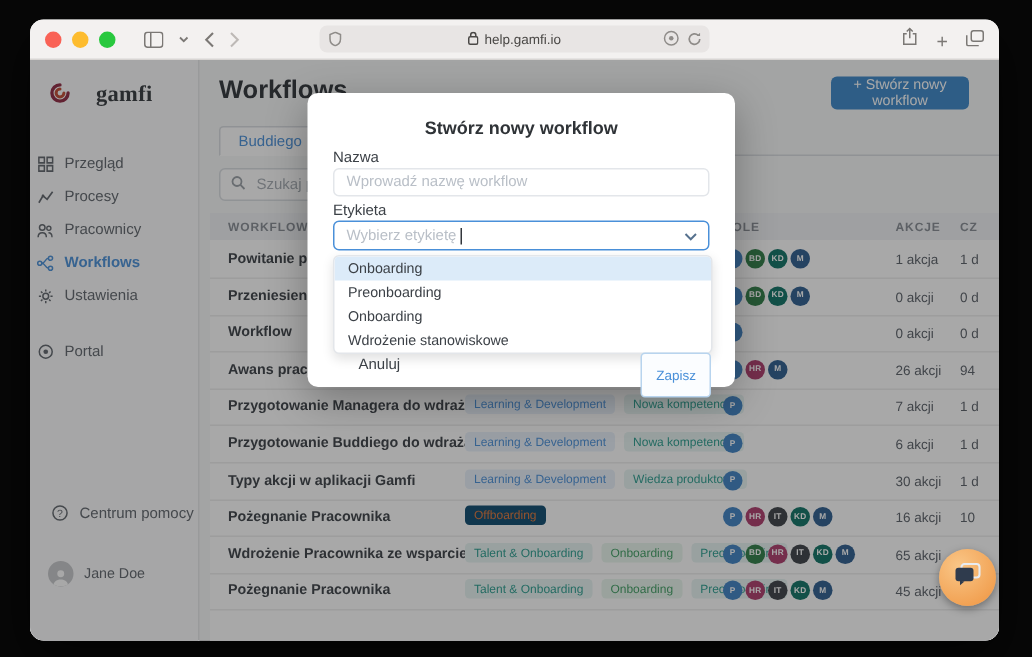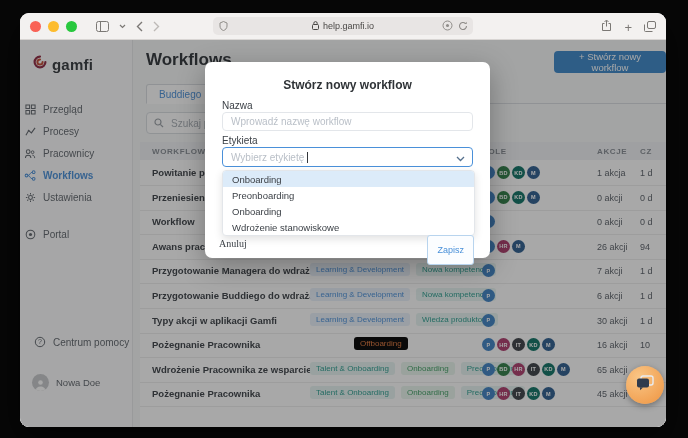--- a/index.html
+++ b/index.html
@@ -14,33 +14,33 @@
   .cicon svg{display:block}
   .fwd{color:#bdb9b6}
   .addr{position:absolute;left:50%;top:4px;transform:translateX(-50%);width:260px;height:18px;background:#e8e5e4;border-radius:5px;display:flex;align-items:center;justify-content:center;font-size:9px;color:#4a4846;gap:4px;}
   .addr .side-l{position:absolute;left:6px;top:4px;color:#8f8c89;}
   .addr .side-r{position:absolute;right:5px;top:3px;display:flex;gap:5px;color:#8f8c89;align-items:center;}
   .chrome-right{position:absolute;right:10px;top:5px;display:flex;gap:12px;align-items:center;color:#7b7875;}
   .plus{font-size:13px;line-height:13px;color:#7b7875;}
   
   .app{position:absolute;left:0;top:27px;right:0;bottom:0;background:#f7f8f9;}
   .sidebar{position:absolute;left:0;top:0;bottom:0;width:113px;background:#fcfcfd;border-right:1px solid #e7e8ea;box-sizing:border-box;}
-  .logo{position:absolute;left:13px;top:15px;display:flex;align-items:center;gap:5px;}
+  .logo{position:absolute;left:13px;top:15px;display:flex;gap:17px;font-family:Liberation Serif, serif;}
   .logo-text{font-size:15px;font-weight:bold;color:#33373c;letter-spacing:.2px;}
   .nav{position:absolute;left:0;top:58px;width:100%;}
   .nav-item{height:22px;display:flex;align-items:center;gap:7px;padding-left:4px;font-size:10px;color:#5f656c;cursor:pointer;}
   .nav-item.active{color:#4a90d9;font-weight:bold;}
   .nav-item.secondary{margin-top:15px;}
   .nav-icon{width:12px;display:inline-flex;justify-content:center;}
   .help-item{position:absolute;left:14px;top:296px;display:flex;align-items:center;gap:7px;font-size:10px;color:#5f656c;}
   .user{position:absolute;left:12px;top:334px;display:flex;align-items:center;gap:7px;font-size:9.5px;color:#5f656c;}
   .avatar{width:17px;height:17px;border-radius:50%;background:#c7c9cc;display:flex;align-items:flex-end;justify-content:center;overflow:hidden;}
   
   .page-title{position:absolute;left:126px;top:10px;font-size:17px;font-weight:bold;color:#2e3338;}
-  .create-btn{position:absolute;left:534px;top:11px;width:112px;height:22px;background:#3a86c8;color:#fff;font-size:9.5px;border:none;border-radius:4px;display:flex;align-items:center;justify-content:center;cursor:pointer;}
+  .create-btn{position:absolute;left:534px;top:11px;width:92px;height:22px;background:#3a86c8;color:#fff;font-size:9.5px;border:none;border-radius:4px;display:flex;align-items:center;justify-content:center;cursor:pointer;}
   .tabs{position:absolute;left:126px;top:44px;height:20px;display:flex;font-size:10px;}
   .tab{padding:0 12px;display:flex;align-items:center;color:#6c727a;cursor:pointer;}
   .tab.active{background:#fff;border:1px solid #d8dce0;border-bottom:1px solid #fff;border-radius:3px 3px 0 0;color:#4a90d9;position:relative;z-index:2;}
   .tabline{position:absolute;left:126px;right:0;top:63px;height:1px;background:#d8dce0;}
   .search{position:absolute;left:126px;top:72px;width:250px;height:22px;background:#fff;border:1px solid #d9dde1;border-radius:4px;box-sizing:border-box;display:flex;align-items:center;padding:0 7px;gap:5px;color:#9aa0a6;}
   .search input{border:none;outline:none;font-size:10px;width:100%;background:transparent;color:#3b4046;font-family:inherit;}
   .search input::placeholder{color:#a7adb4;}
   
   .thead{position:absolute;left:120px;right:0;top:102px;height:18px;background:#f1f3f5;}
   .th{position:absolute;top:5px;font-size:8px;letter-spacing:.6px;color:#868c94;font-weight:bold;}
@@ -61,21 +61,21 @@
   .m-label.l1{top:38px}
   .m-label.l2{top:73px}
   .m-input{position:absolute;left:17px;top:50px;width:251px;height:19px;border:1px solid #e3e6ea;border-radius:4px;box-sizing:border-box;font-size:10px;padding:0 8px;color:#3b4046;outline:none;font-family:inherit;}
   .m-input::placeholder{color:#b9bfc7;}
   .m-select{position:absolute;left:17px;top:85px;width:251px;height:20px;border:1.5px solid #4a90d9;border-radius:4px;box-sizing:border-box;display:flex;align-items:center;padding:0 8px;font-size:10px;color:#b9bfc7;cursor:text;background:#fff;}
   .caret-bar{display:inline-block;width:1px;height:11px;background:#33373c;margin-left:3px;}
   .m-select .chev{position:absolute;right:7px;top:5px;color:#56718e;}
   .dropdown{position:absolute;left:17px;top:108px;width:251px;background:#fff;border:1px solid #e3e6ea;border-radius:4px;box-shadow:0 3px 8px rgba(0,0,0,.12);overflow:hidden;}
   .opt{height:16px;display:flex;align-items:center;padding-left:9px;font-size:9.5px;color:#3c4147;cursor:pointer;}
   .opt.selected{background:#dcebf9;}
-  .m-cancel{position:absolute;left:14px;top:176px;font-size:10px;color:#3c4147;cursor:pointer;font-family:Liberation Serif, serif;}
+  .m-cancel{position:absolute;left:34px;top:176px;font-size:10px;color:#3c4147;cursor:pointer;}
   .m-save{position:absolute;right:16px;top:173px;height:30px;padding:0 9px;background:#fbfdff;border:1px solid #b8d4ee;border-radius:3px;color:#4a90d9;font-size:9px;display:flex;align-items:center;cursor:pointer;font-family:inherit;}
   
   .intercom{position:absolute;left:606px;top:326px;width:38px;height:38px;border-radius:50%;background:radial-gradient(circle at 35% 30%,#f9c687,#ef9440);z-index:70;display:flex;align-items:center;justify-content:center;box-shadow:0 2px 6px rgba(0,0,0,.35);cursor:pointer;}
 </style>
 </head>
 <body>
 
 <div class="stage">
   <div class="window">
 
@@ -231,21 +231,21 @@
           </span>
           <span>Centrum pomocy</span>
         </div>
         <div class="user">
           <span class="avatar">
             <svg width="13" height="13" viewBox="0 0 13 13">
                 <circle cx="6.5" cy="4.5" r="2.3" fill="#fff"></circle>
                 <path d="M1.5 13c0-3 2.2-4.6 5-4.6s5 1.6 5 4.6z" fill="#fff"></path>
               </svg>
           </span>
-          <span>Nowa Doe</span>
+          <span>Jane Doe</span>
         </div>
       </div>
 
       <div class="page-title">Workflows</div>
       <button class="create-btn">+ Stwórz nowy workflow</button>
 
       <div class="tabline"></div>
       <div class="tabs">
         <div class="tab active">Buddiego</div>
         <div class="tab">Zarchiwizowane</div>
@@ -344,21 +344,21 @@
             </span>
             <span class="c-roles">
               <span class="rb" style="background: rgb(62, 130, 196);">P</span>
             </span>
             <span class="c-akcje">30 akcji</span>
             <span class="c-czas">1 d</span>
           </div>
           <div class="trow" style="top: 172.2px;">
             <span class="c-name">Pożegnanie Pracownika</span>
             <span class="c-tags">
-              <span class="pill" style="color: rgb(224, 118, 58); background: #000000; margin-left: 44px;">Offboarding</span>
+              <span class="pill" style="color: rgb(224, 118, 58); background: #0c4a6e;">Offboarding</span>
             </span>
             <span class="c-roles">
               <span class="rb" style="background: rgb(62, 130, 196);">P</span>
               <span class="rb" style="background: rgb(173, 58, 107);">HR</span>
               <span class="rb" style="background: rgb(59, 64, 70);">IT</span>
               <span class="rb" style="background: rgb(14, 114, 100);">KD</span>
               <span class="rb" style="background: rgb(44, 93, 143);">M</span>
             </span>
             <span class="c-akcje">16 akcji</span>
             <span class="c-czas">10</span>

